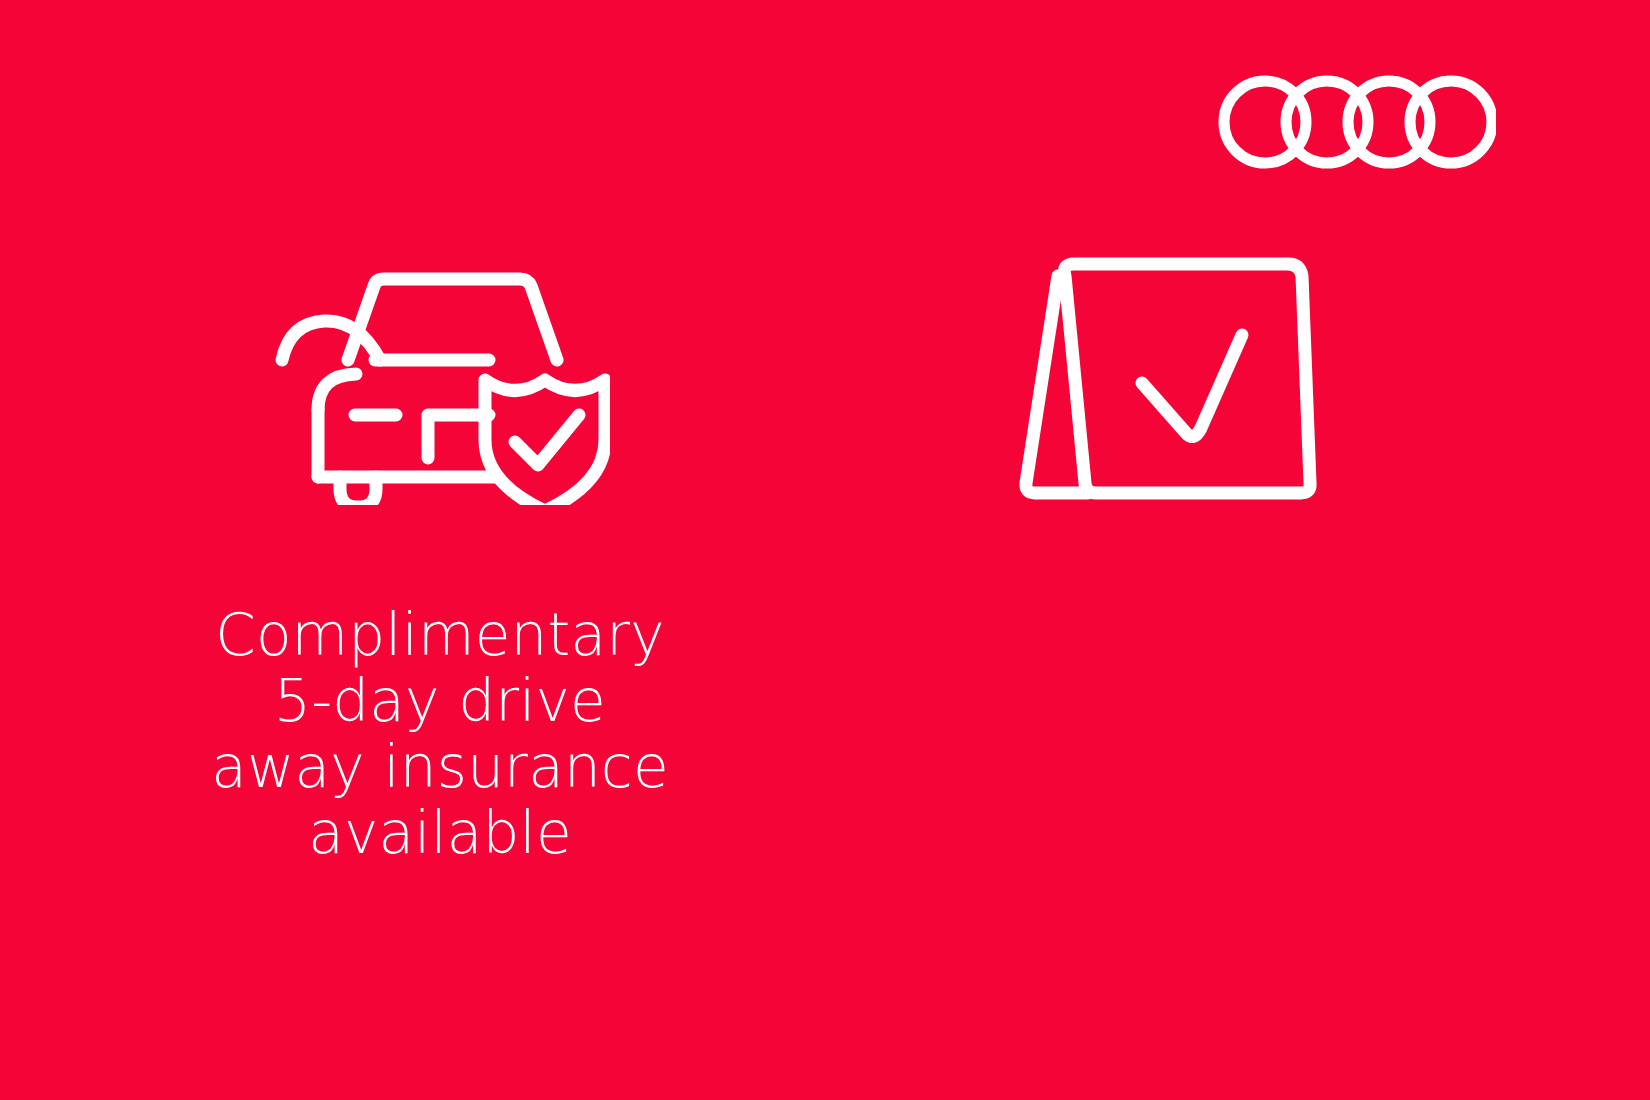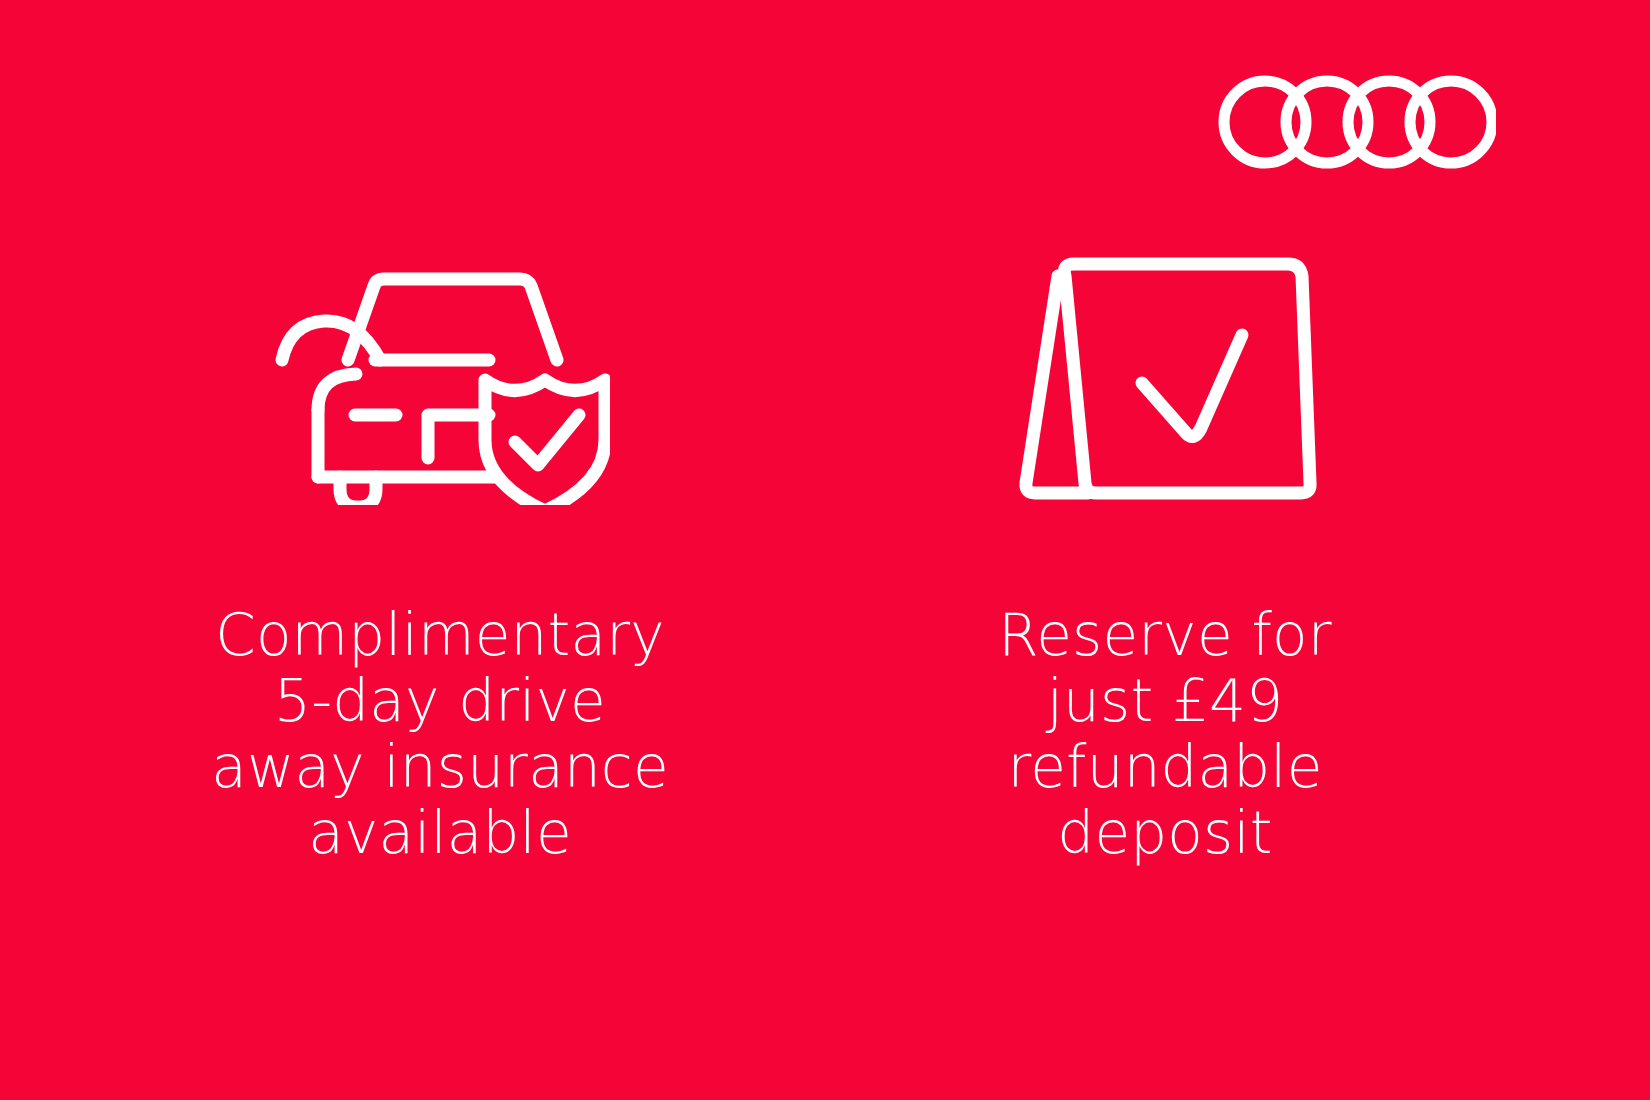--- a/index.html
+++ b/index.html
@@ -129,19 +129,15 @@
           <path d="M48 21 L16 228 Q15 238 25 238 L78 238"></path>
 
           <path d="M55 21 Q52 9 64 9 L278 9 Q290 9 292 21 L300 228
                    Q301 238 291 238 L86 238 Q76 238 75 228 Z"></path>
 
           <path d="M132 128 L176 178 Q184 187 191 173 L232 80"></path>
         </g>
       </svg>
     </div>
 
-    <div class="feature-caption" id="caption-deposit">Reserve for
-just £49
-refundable
-deposit</div>
   </div>
 
 </div>
 
 </body></html>

